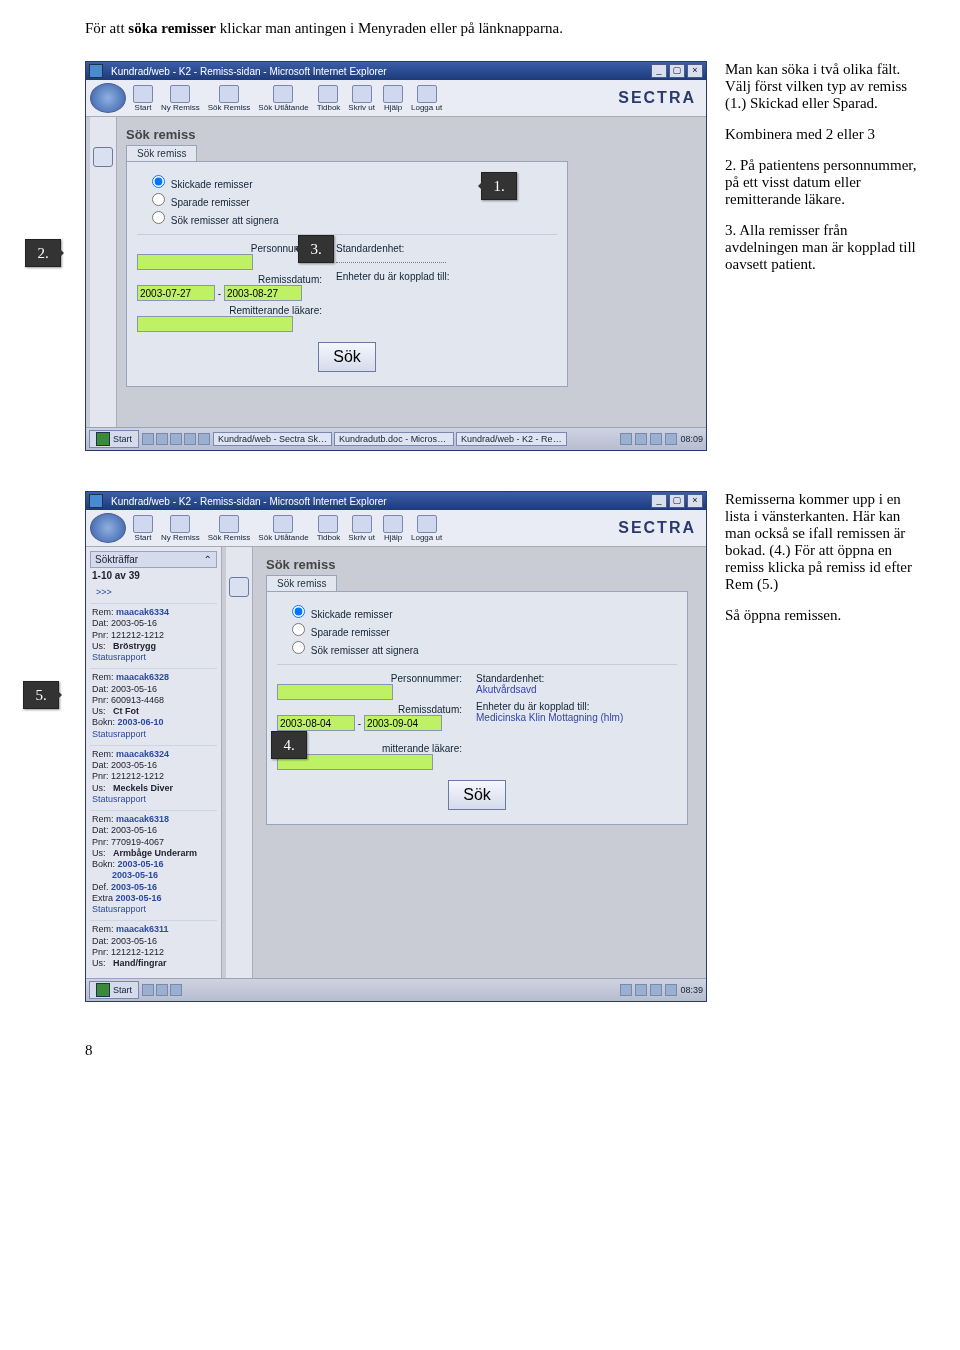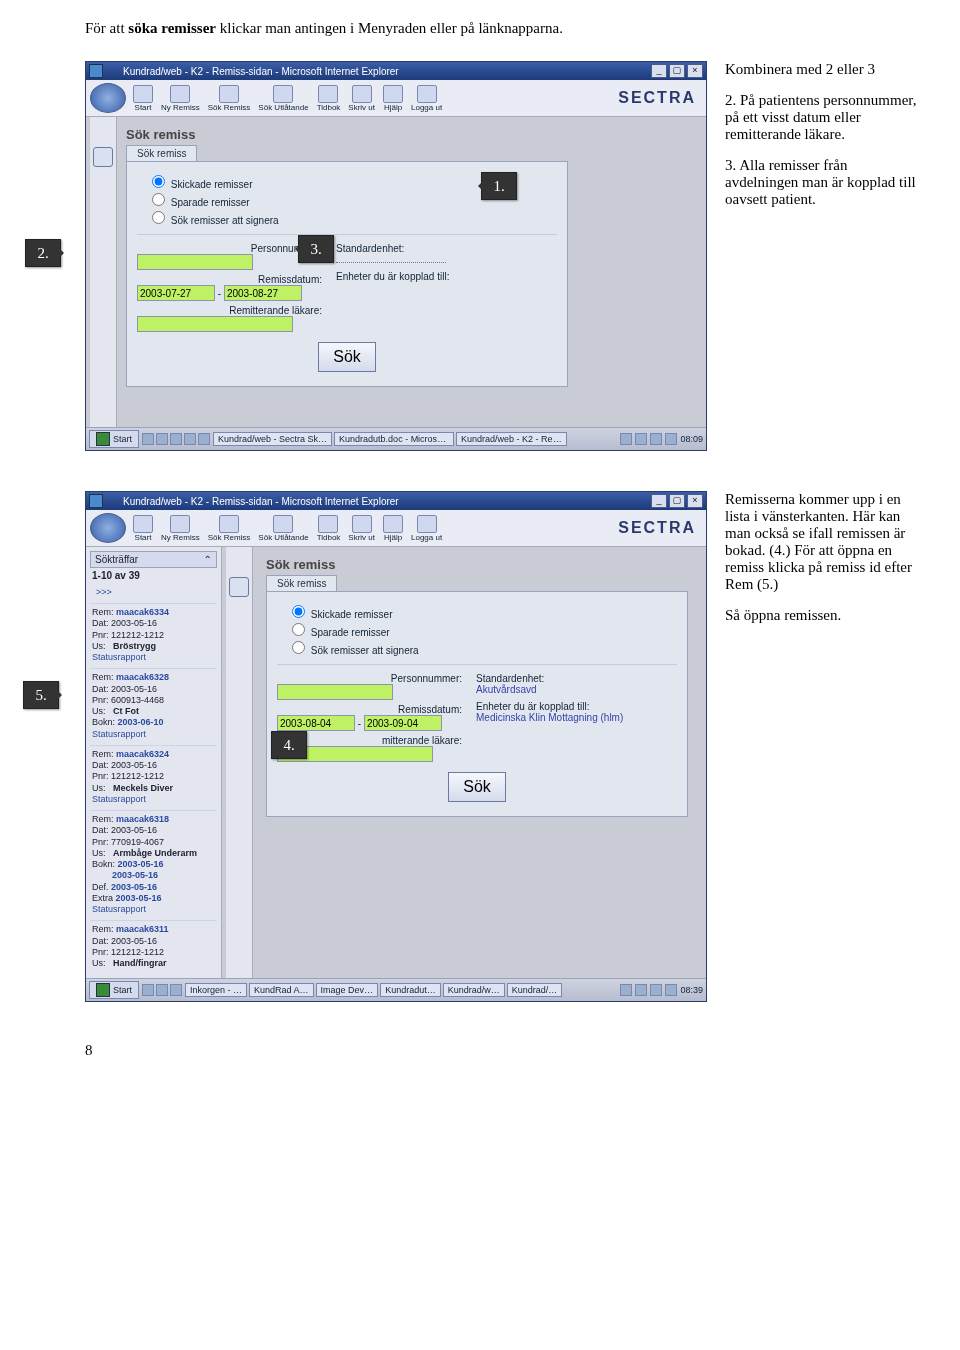--- a/index.html
+++ b/index.html
@@ -39,21 +39,21 @@
     background: #c9ccd5;
     font-family: Tahoma, Arial, sans-serif;
     font-size: 10px;
     width: 620px;
   }
   .titlebar {
     background: linear-gradient(#3a5ea8, #1d3a7a);
     color: #fff;
     display: flex;
     align-items: center;
-    gap: 20px;
+    gap: 8px;
     padding: 2px 3px;
     font-size: 10px;
   }
   .titlebar .spacer { flex: 1; }
   .winbtns { display:flex; gap:2px; }
   .winbtn {
     width: 14px; height: 12px;
     background: #d9dfef;
     border: 1px solid #4a5a8a;
     color: #111; font-size:9px; line-height:10px; text-align:center;
@@ -372,20 +372,21 @@
             <span class="trayico"></span>
             <span class="trayico"></span>
             <span>08:09</span>
           </div>
         </div>
       </div>
       </div>
     </div>
 
     <div class="side-col">
+      <p>Man kan söka i två olika fält. Välj först vilken typ av remiss (1.) Skickad eller Sparad.</p>
       <p>Kombinera med 2 eller 3</p>
       <p>2. På patientens personnummer, på ett visst datum eller remitterande läkare.</p>
       <p>3. Alla remisser från avdelningen man är kopplad till oavsett patient.</p>
     </div>
   </div>
 
   <div class="layout-row" style="margin-top:40px;">
 
     <div class="shot-col" style="margin-left:-40px;">
 
@@ -475,21 +476,21 @@
                 <div style="flex:0 0 185px; position:relative;">
                   <div class="fld">
                     <div class="lbl">Personnummer:</div>
                     <input type="text" style="width: 110px;">
                   </div>
                   <div class="fld" style="margin-top:4px;">
                     <div class="lbl">Remissdatum:</div>
                     <input type="text" style="width: 72px;" value="2003-08-04"> -
                     <input type="text" style="width: 72px;" value="2003-09-04">
                   </div>
-                  <div class="fld" style="margin-top:4px;">
+                  <div class="fld" style="margin-top:12px;">
                     <div class="lbl" style="margin-left:40px;">mitterande läkare:</div>
                     <input type="text" style="width: 150px;">
                   </div>
                   <div class="callout" style="top:58px; left:-6px; z-index:5;">4.</div>
                 </div>
                 <div style="flex:1;">
                   <div class="stdenhet">
                     <div>Standardenhet:</div>
                     <span class="link">Akutvårdsavd</span>
                   </div>
@@ -509,28 +510,20 @@
         <div class="taskbar">
           <div class="startbtn">
             <span style="width:12px;height:12px;background:#3a8a3a;border:1px solid #234;"></span>
             <span>Start</span>
           </div>
           <div style="display:flex;gap:2px;">
             <span class="trayico"></span>
             <span class="trayico"></span>
             <span class="trayico"></span>
           </div>
-          <div id="task-b" style="display:flex; gap:2px;">
-                <div class="taskitem">Inkorgen - …</div>
-                <div class="taskitem">KundRad A…</div>
-                <div class="taskitem">Image Dev…</div>
-                <div class="taskitem">Kundradut…</div>
-                <div class="taskitem">Kundrad/w…</div>
-                <div class="taskitem">Kundrad/…</div>
-              </div>
           <div class="tray">
             <span class="trayico"></span>
             <span class="trayico"></span>
             <span class="trayico"></span>
             <span class="trayico"></span>
             <span>08:39</span>
           </div>
         </div>
       </div>
       </div>

